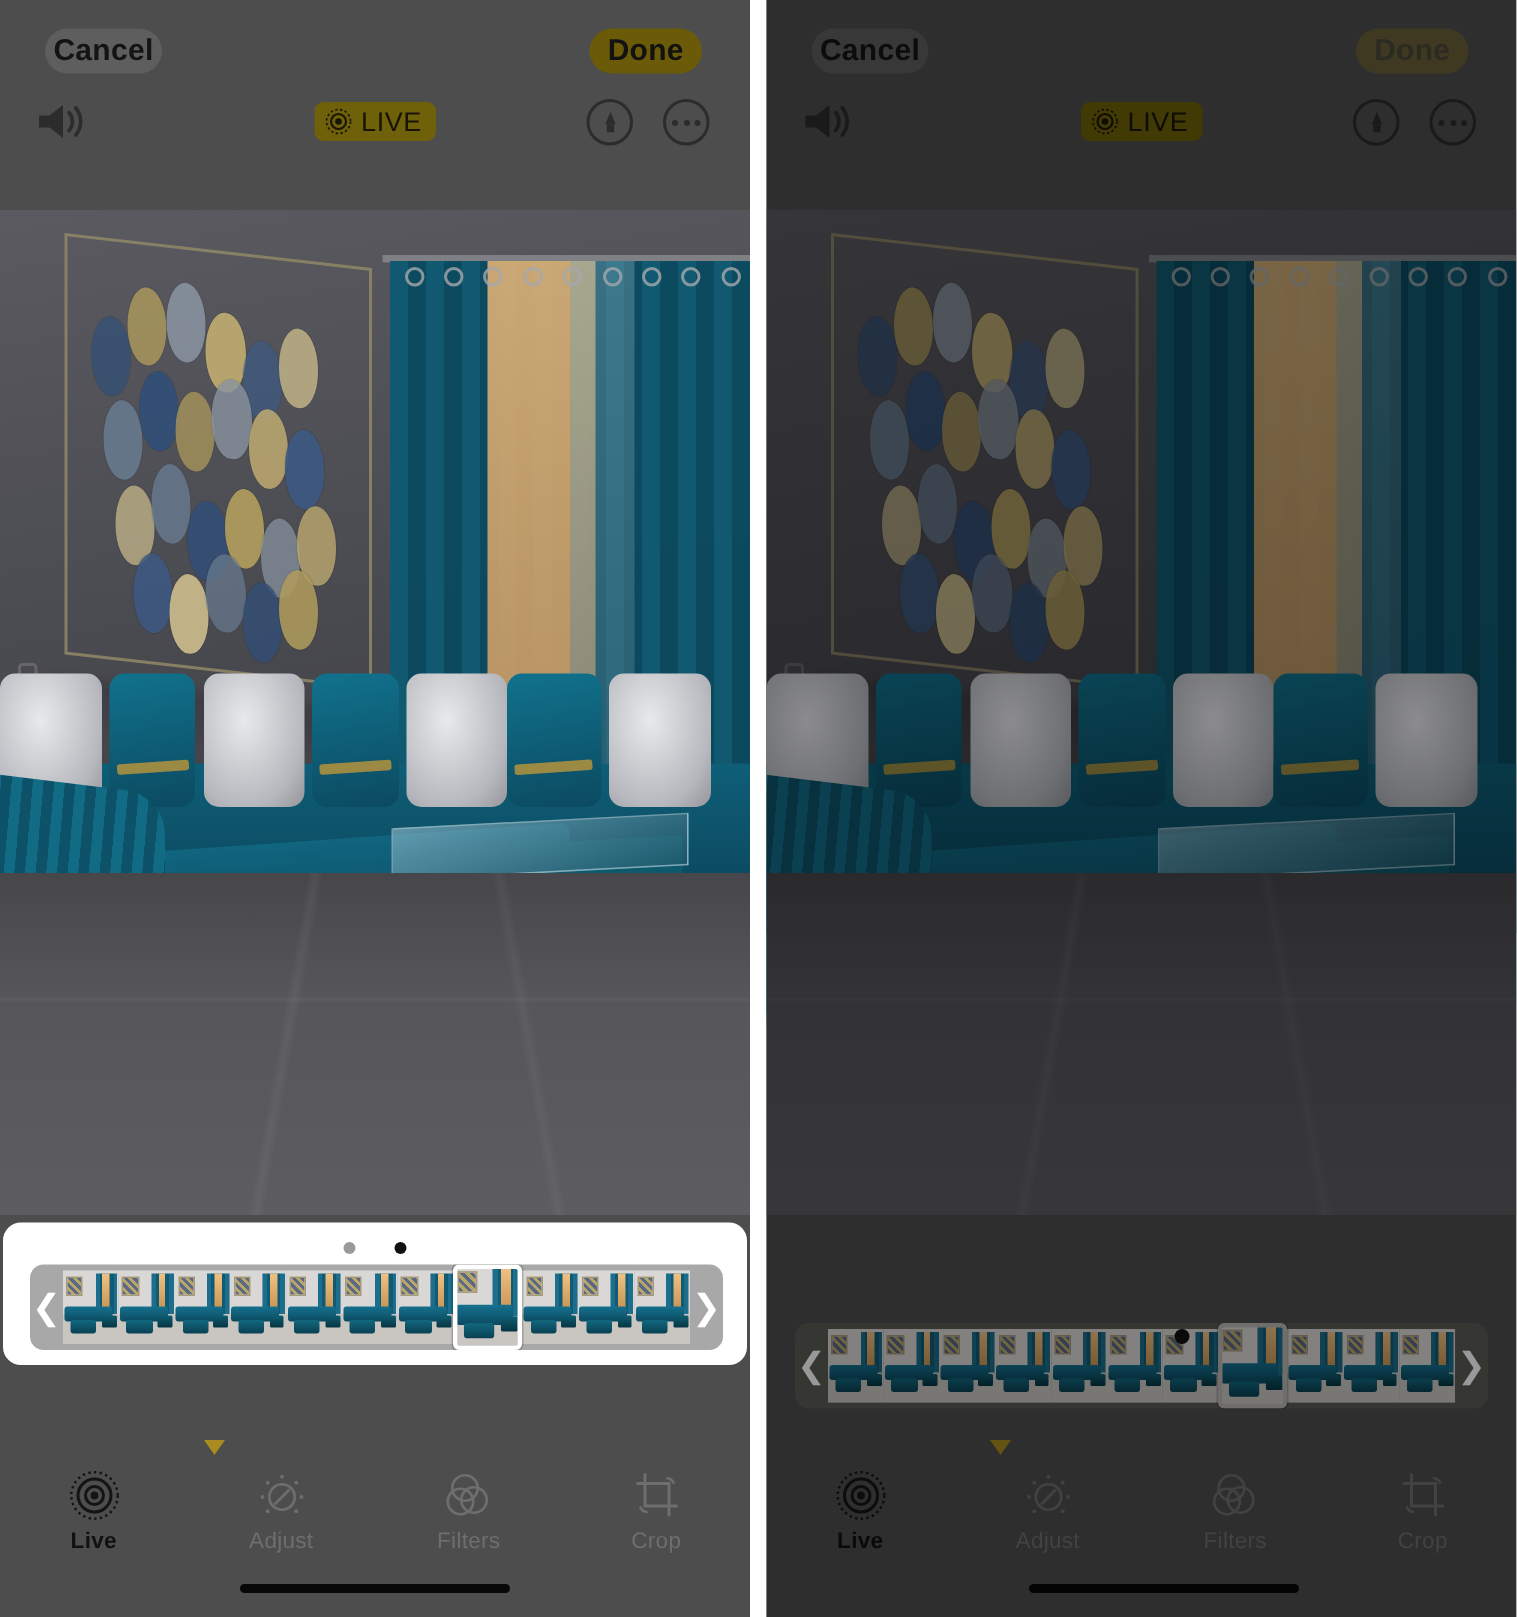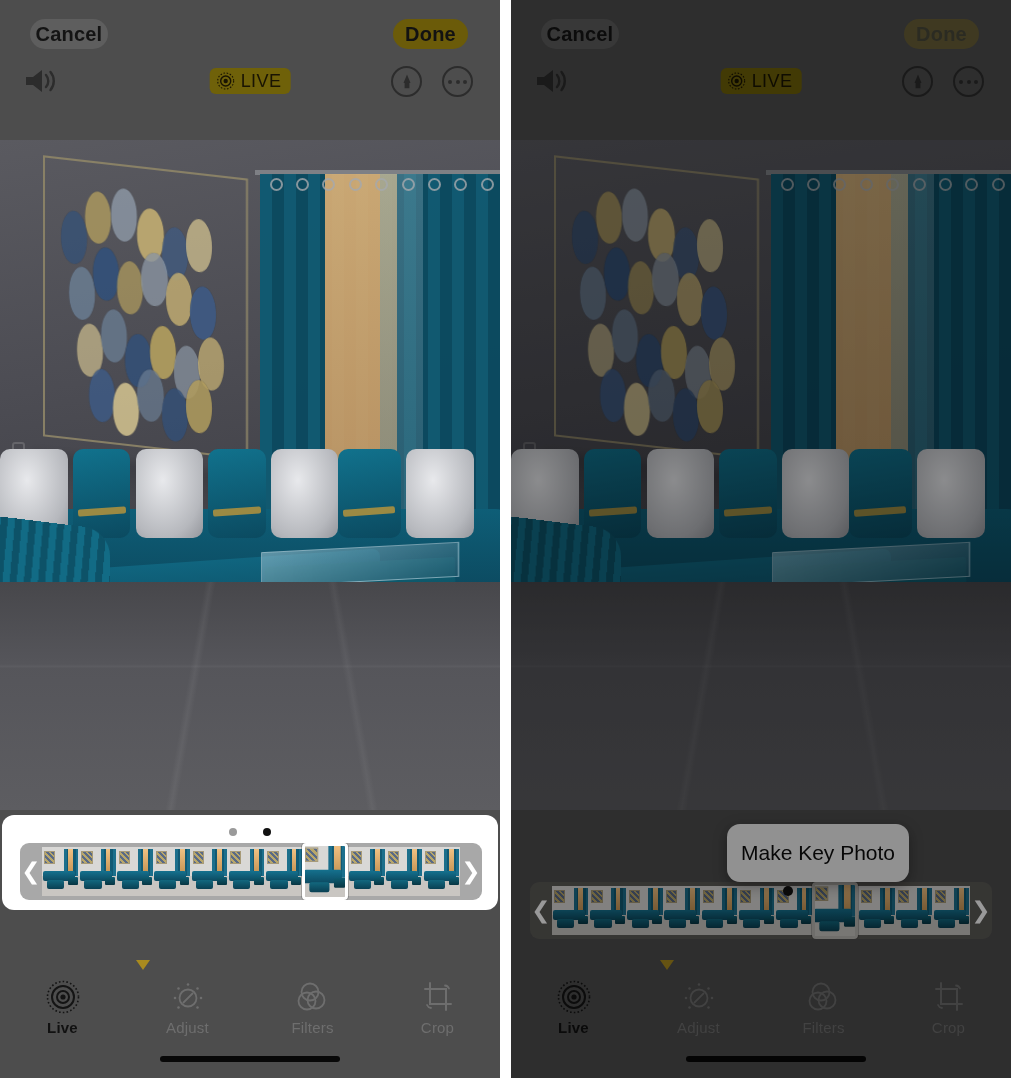--- a/index.html
+++ b/index.html
@@ -795,21 +795,20 @@
             <i></i>
             <i></i>
           </span>
       </div>
     </div>
 
     <div class="dim"></div>
 
     <div class="bottom">
 
-      <div class="popup">Make Key Photo</div>
       <div class="popup-anchor"></div>
 
       <div class="filmstrip">
         <div class="chev">❮</div>
         <div class="frames">
           <div class="frame">
               <div class="thumb">
                 <div class="t-wall"></div>
                 <div class="t-art"></div>
                 <div class="t-cur"></div>

